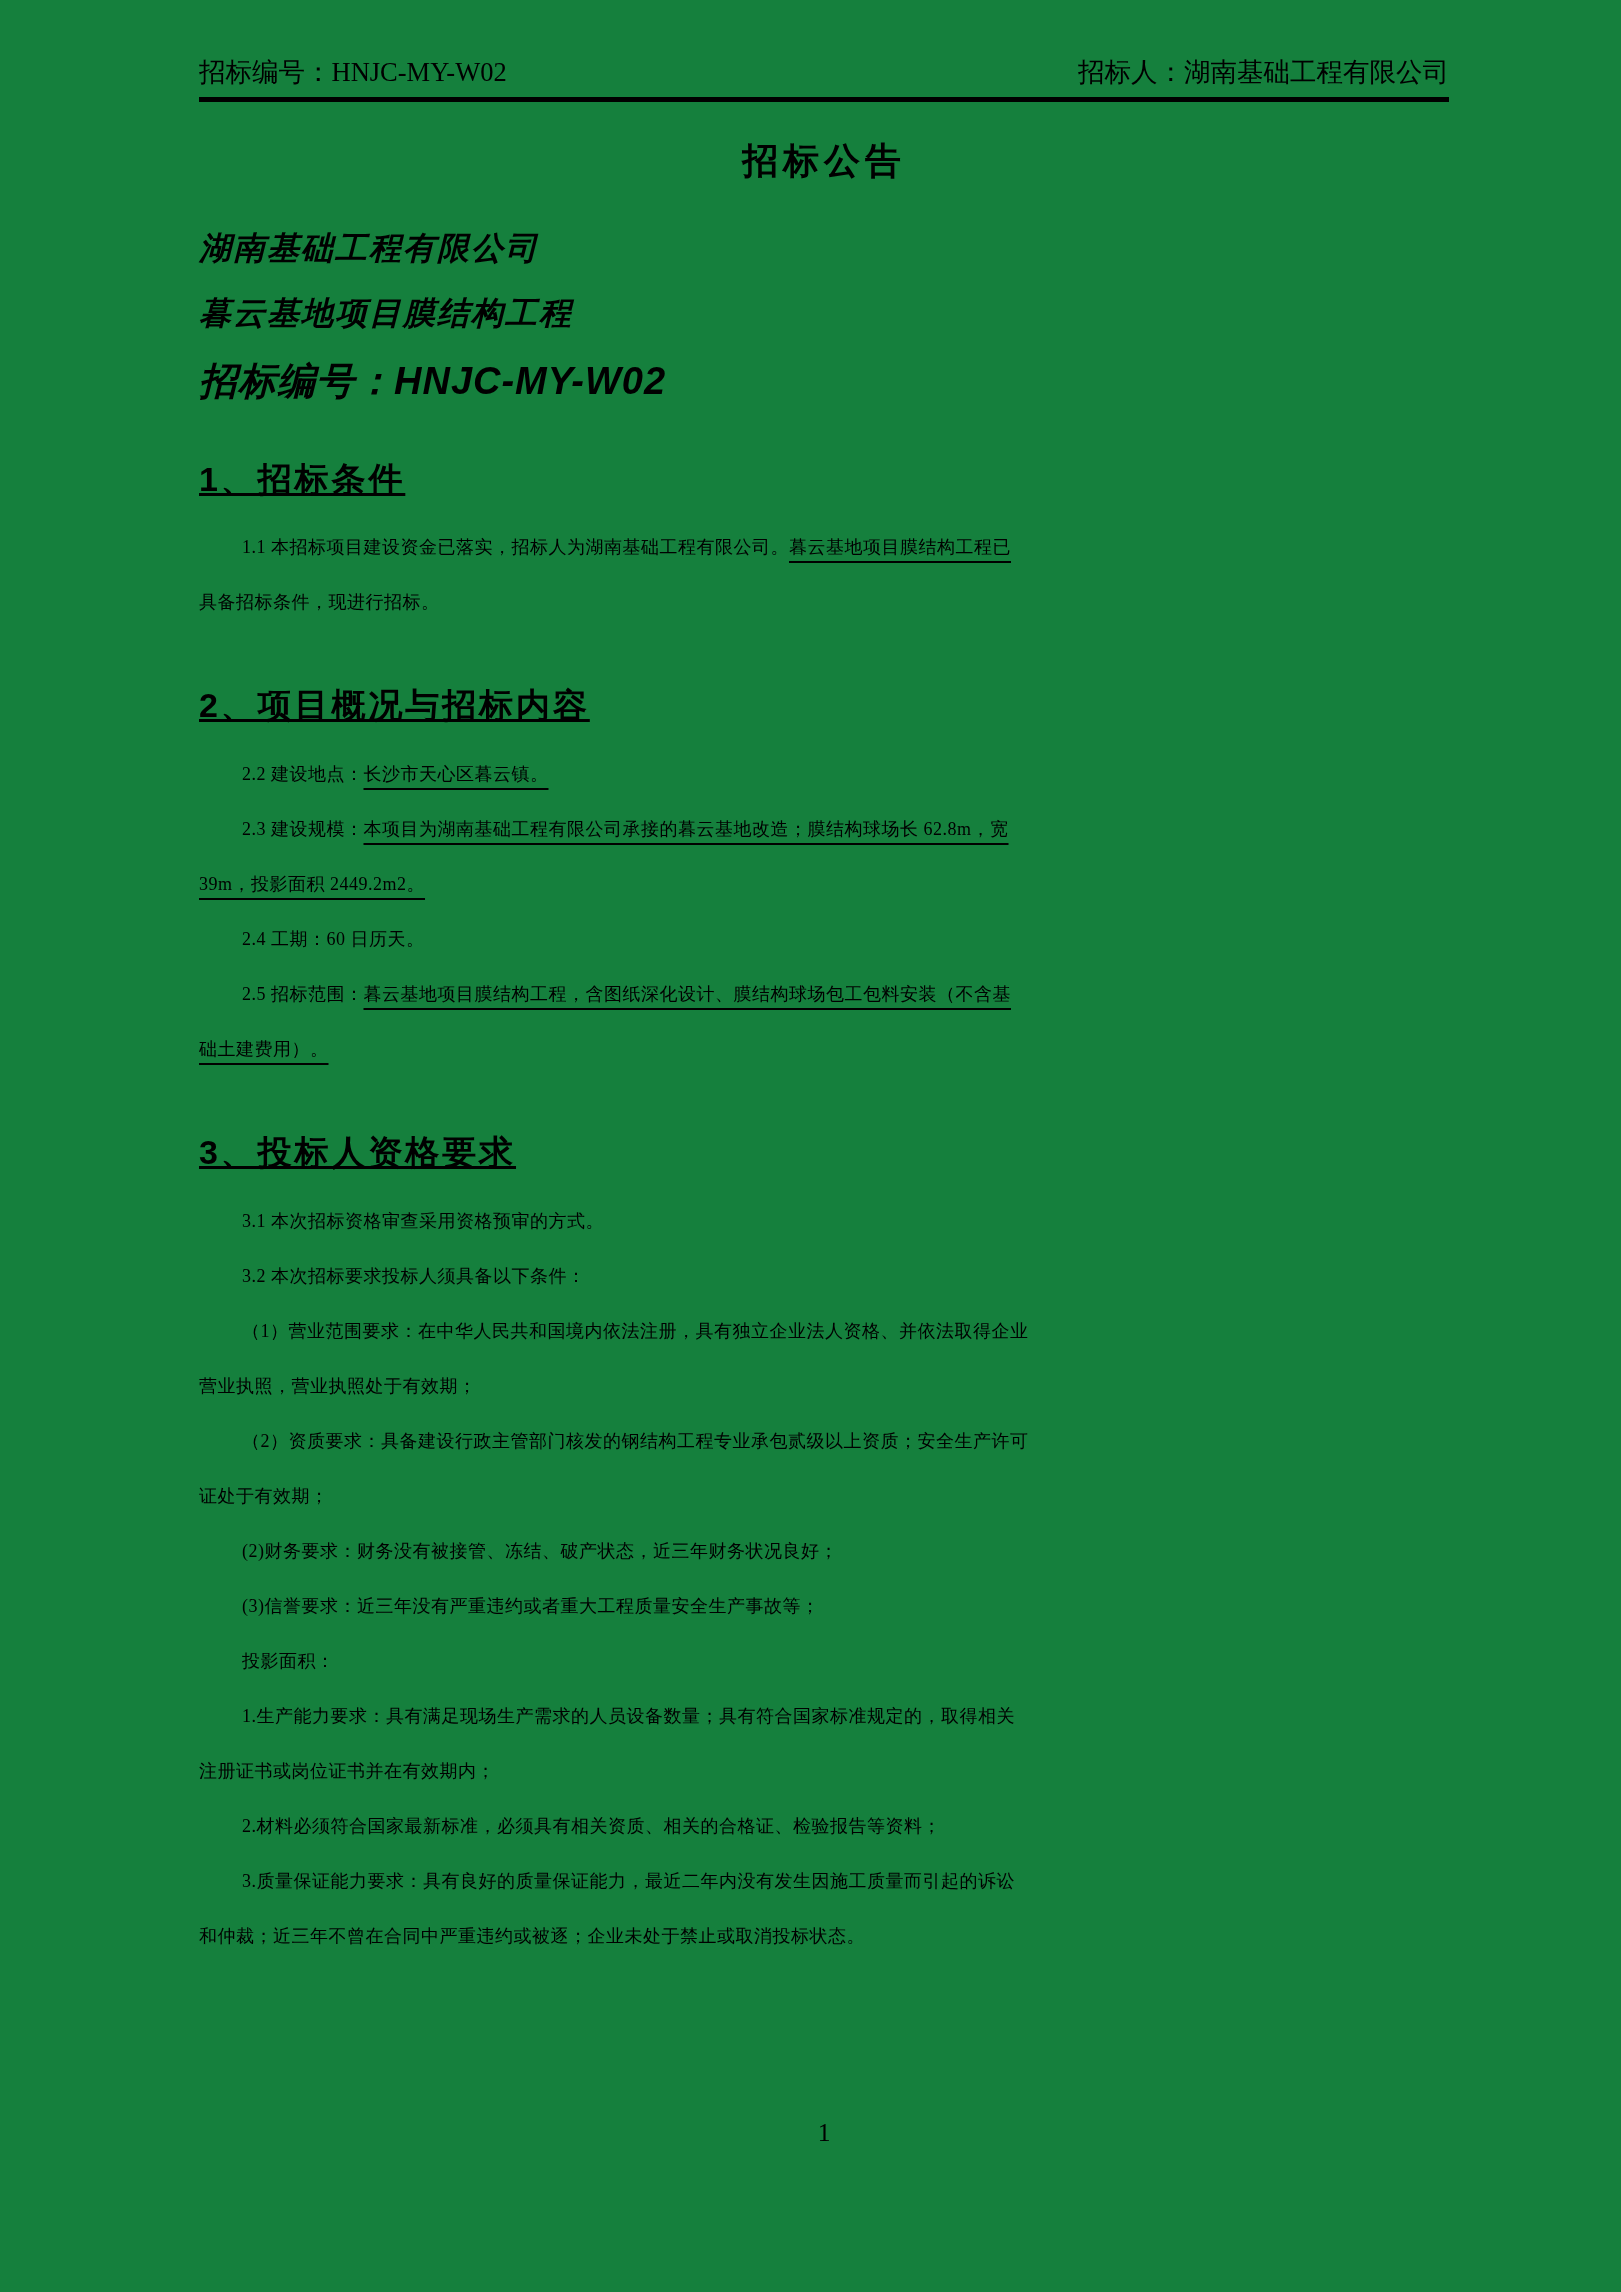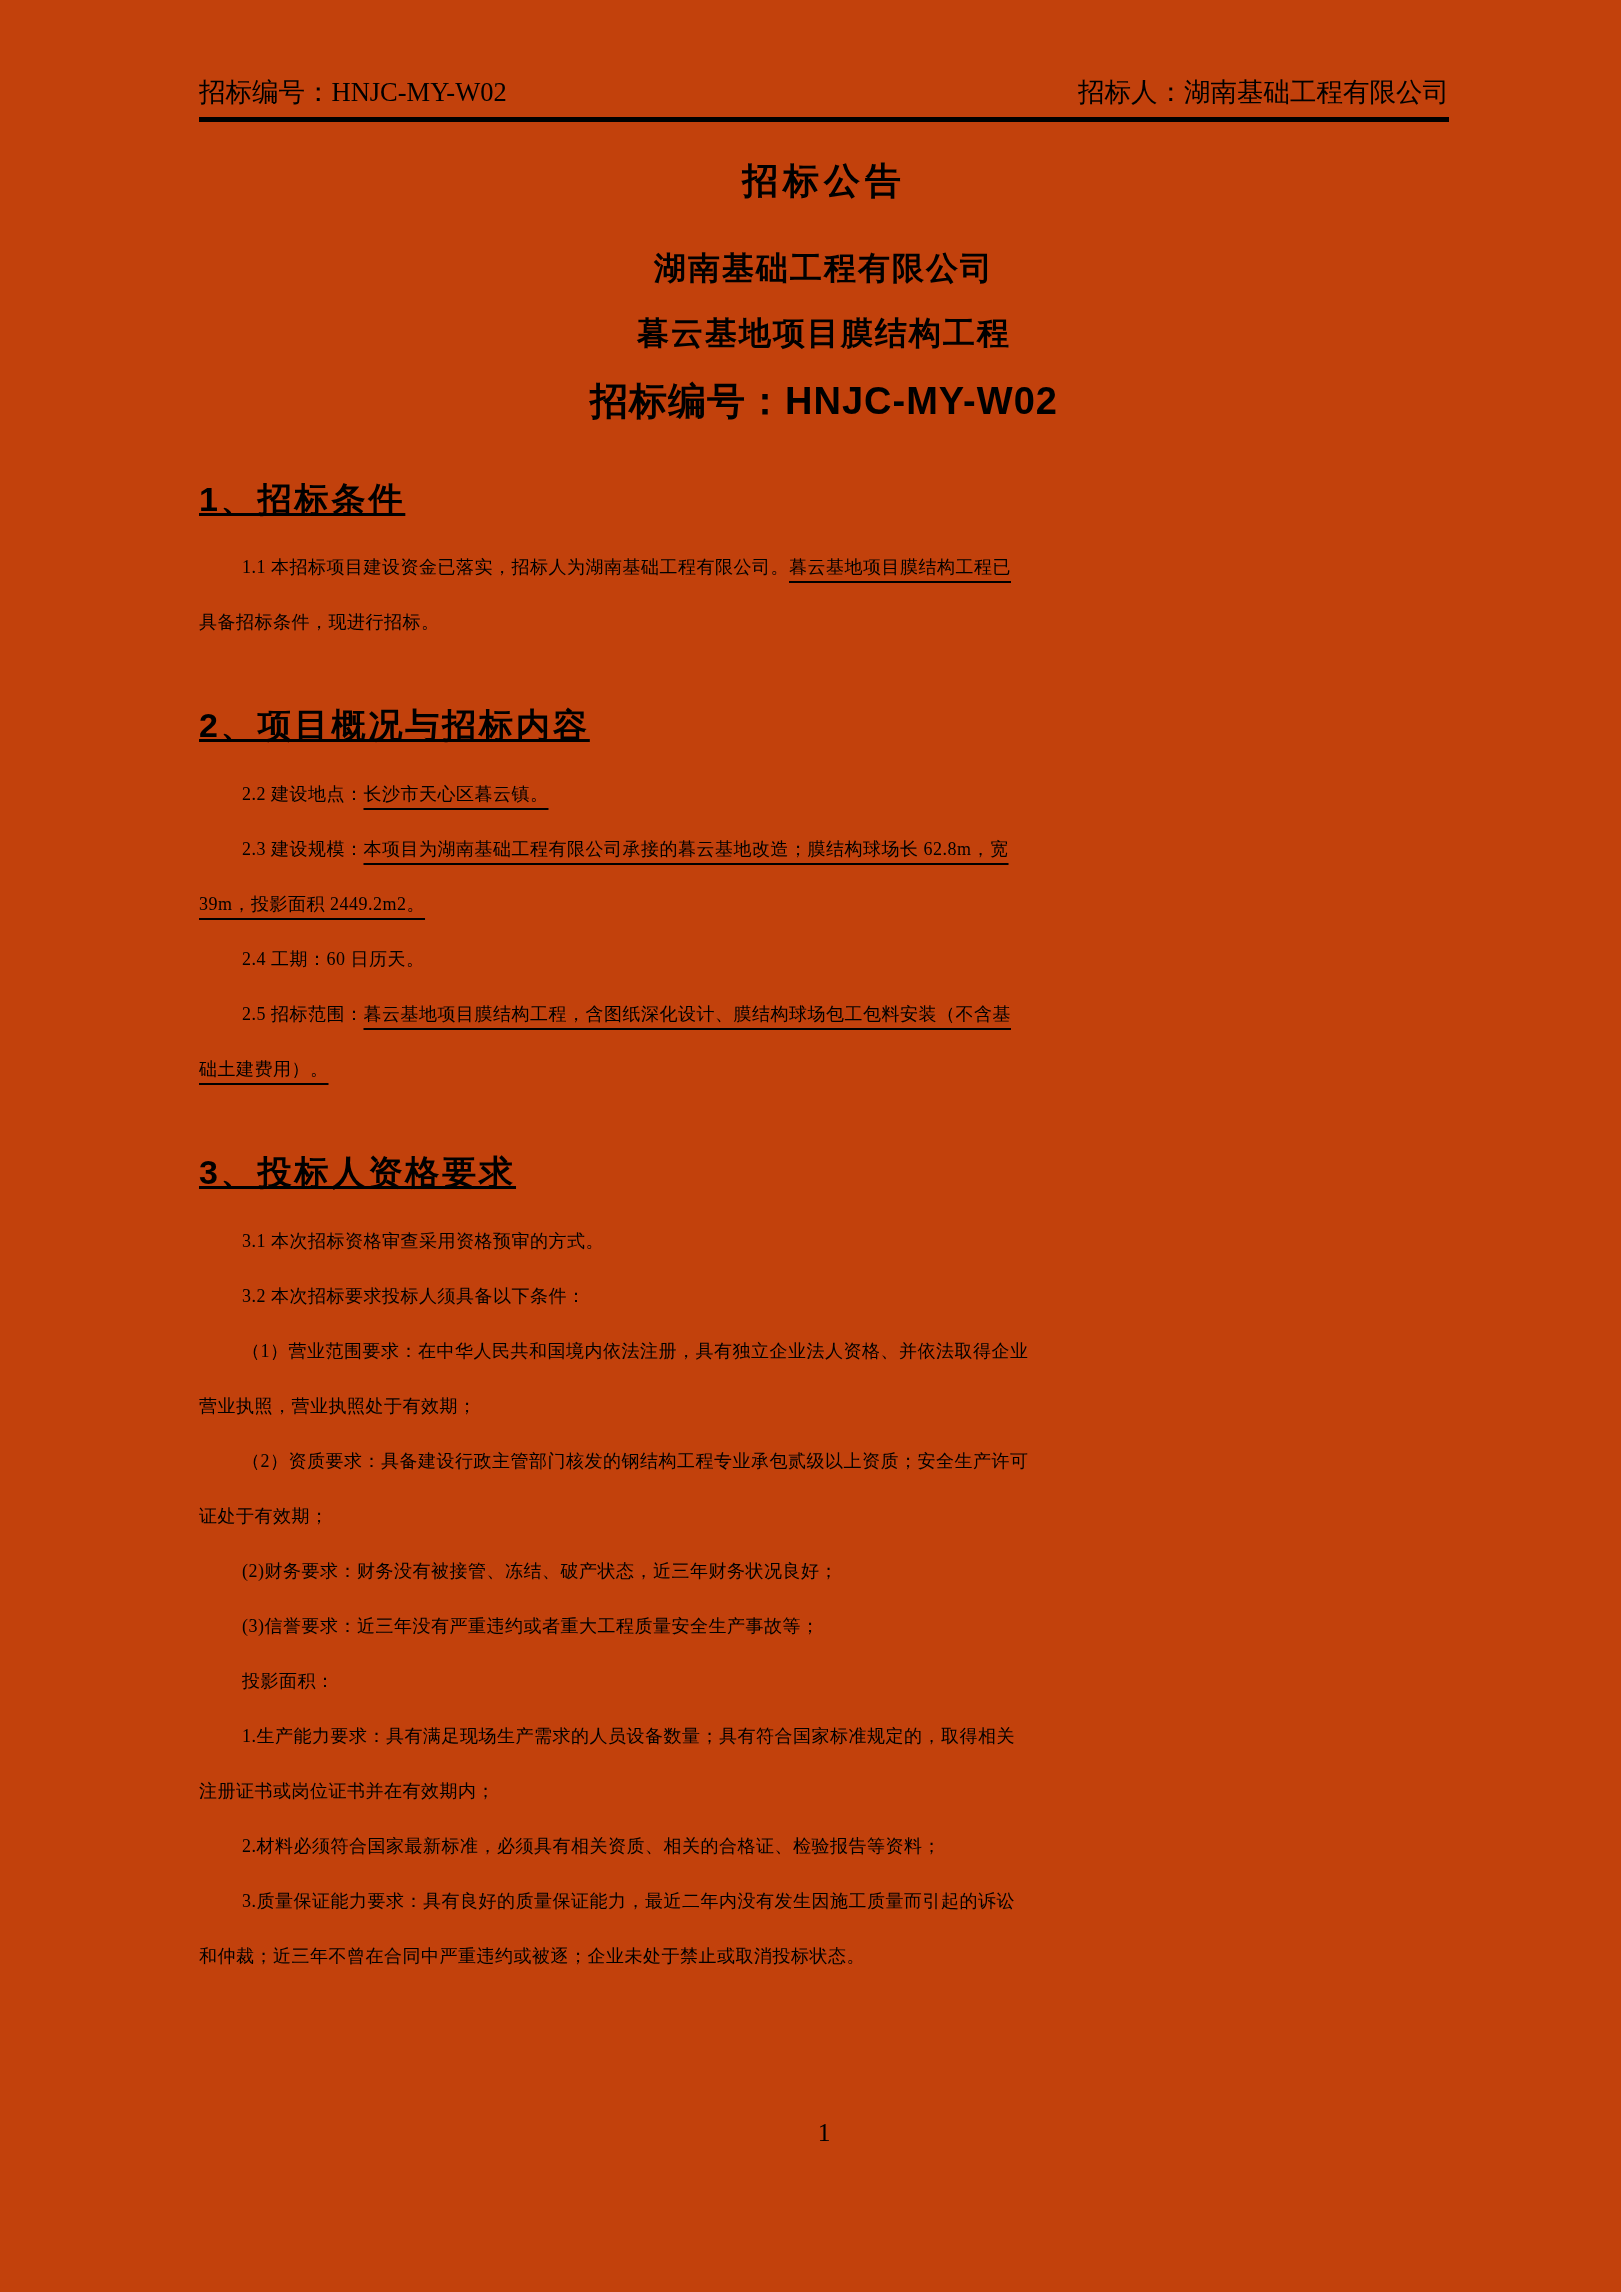--- a/index.html
+++ b/index.html
@@ -4,40 +4,41 @@
 <style>
   html, body { margin: 0; padding: 0; background: #ffffff; }
   body {
     width: 1621px; height: 2293px;
     color: #000;
     font-family: "Liberation Serif", "DejaVu Serif", serif;
   }
   .page {
     box-sizing: border-box;
     width: 1621px; height: 2293px;
-    padding: 76px 172px 0 199px;
+    padding: 56px 172px 0 199px;
     position: relative;
-    background: #c2410c;
+    background: #15803d;
   }
   .doc-header {
     display: flex; justify-content: space-between; align-items: baseline;
     font-size: 26.5px; line-height: 33px;
   }
   .header-rule { height: 4.9px; background: #000; margin-top: 7.8px; }
   .doc-title {
     font-family: "Liberation Sans", "DejaVu Sans", sans-serif;
     font-weight: bold; font-size: 36px; line-height: 59px;
     text-align: center; letter-spacing: 4.9px;
     margin: 29px 0 0 0;
   }
   .subtitle {
     font-family: "Liberation Sans", "DejaVu Sans", sans-serif;
     font-weight: bold; font-size: 32px; line-height: 39px;
-    text-align: center; letter-spacing: 2px;
+    text-align: left; letter-spacing: 2px;
     margin-top: 26.5px;
+    font-style: italic;
   }
   .subtitle.first { margin-top: 39px; }
   .subtitle.bidno { font-size: 38px; line-height: 46px; margin-top: 24.5px; letter-spacing: 1px; }
   .sec-heading {
     font-family: "Liberation Sans", "DejaVu Sans", sans-serif;
     font-weight: bold; font-size: 34px; line-height: 56px;
     letter-spacing: 2.9px;
     margin: 47px 0 13.7px 0;
     text-decoration: underline;
   }

